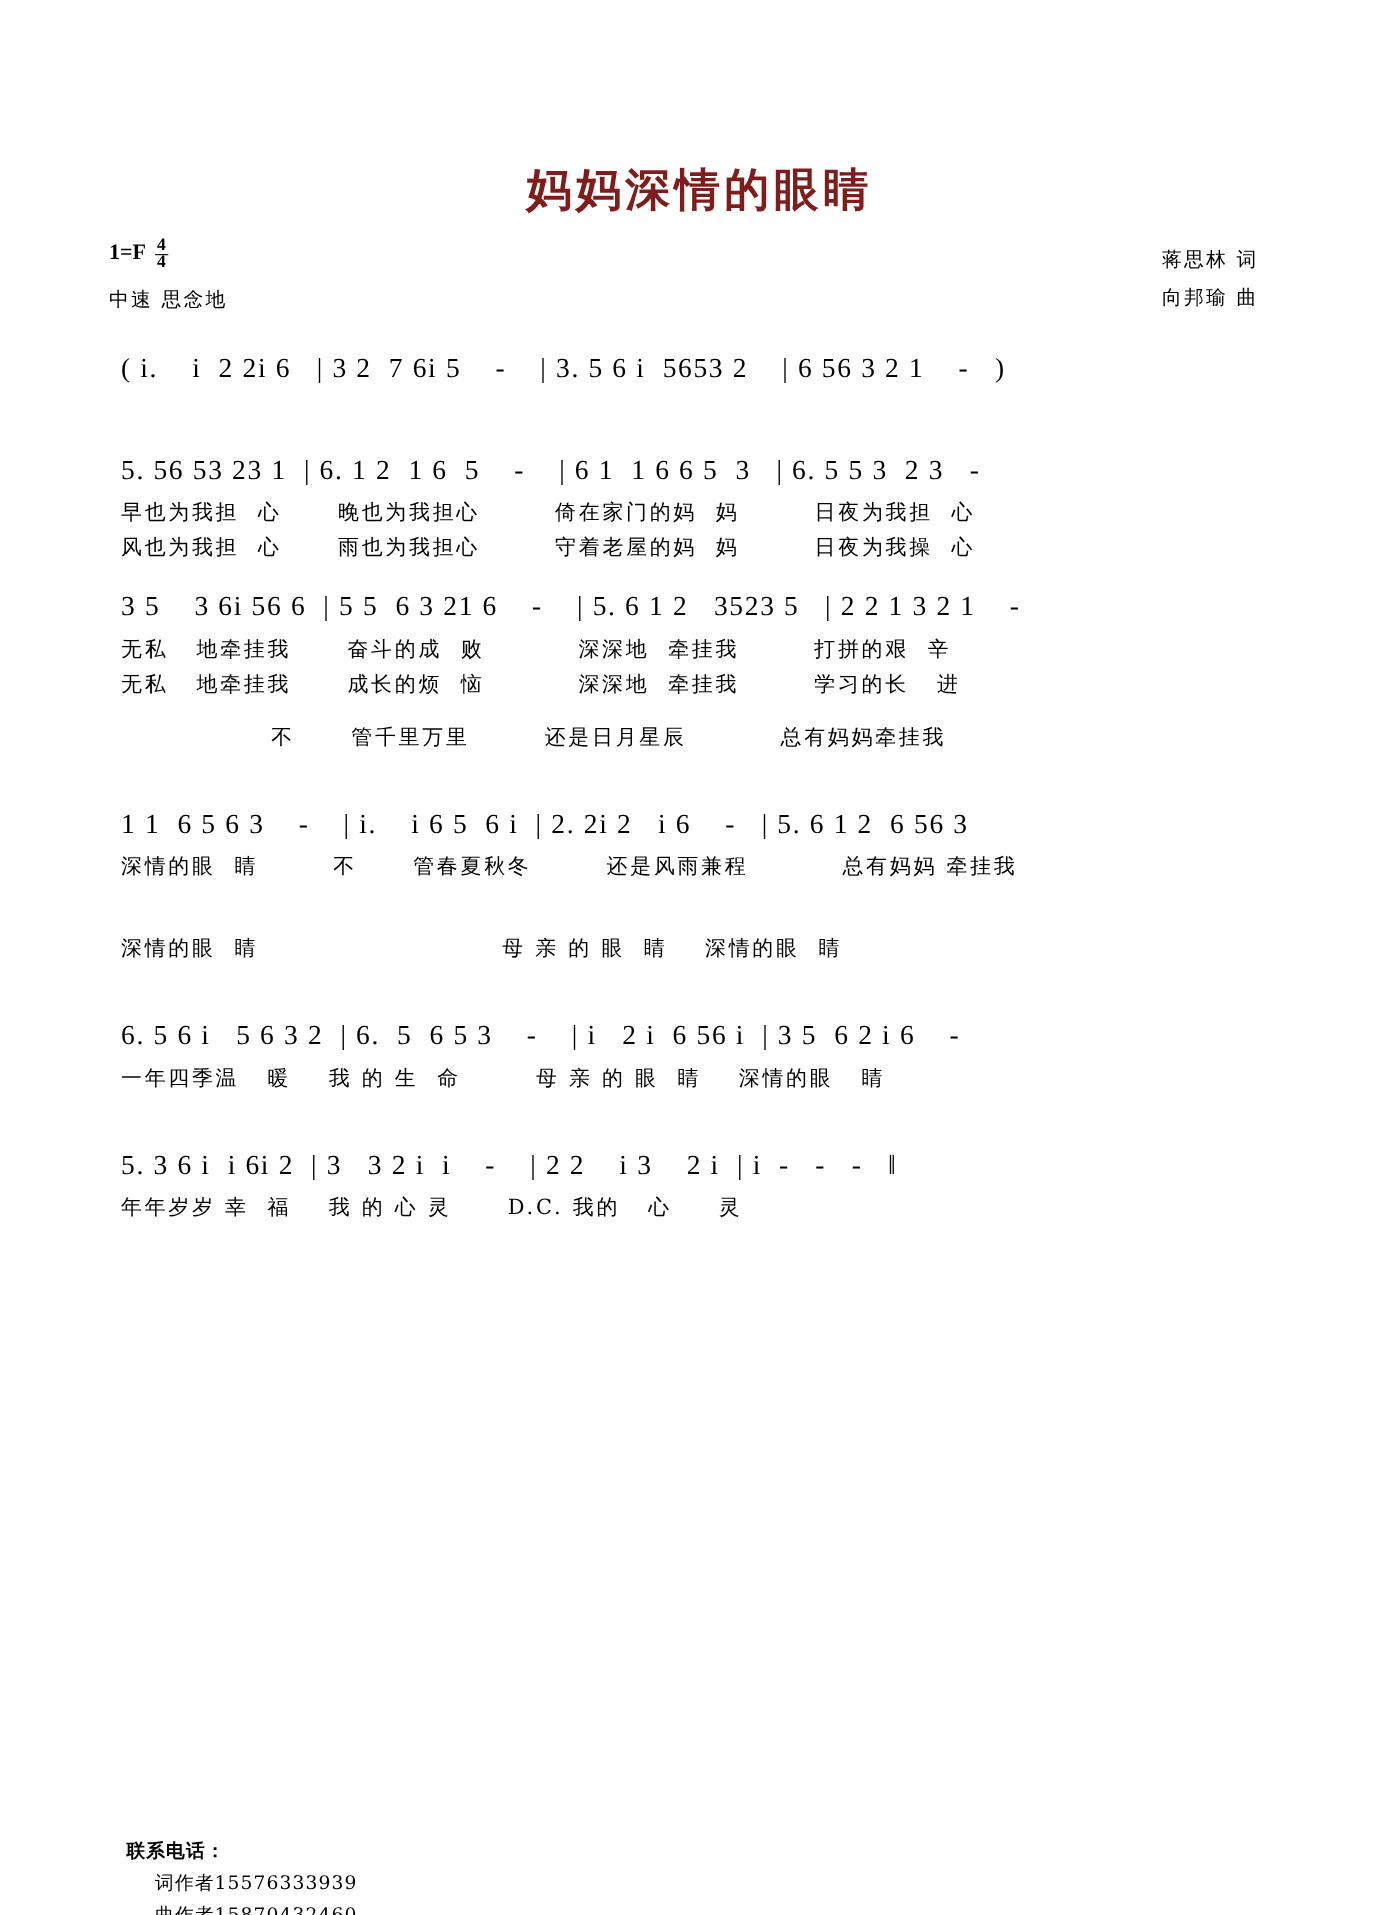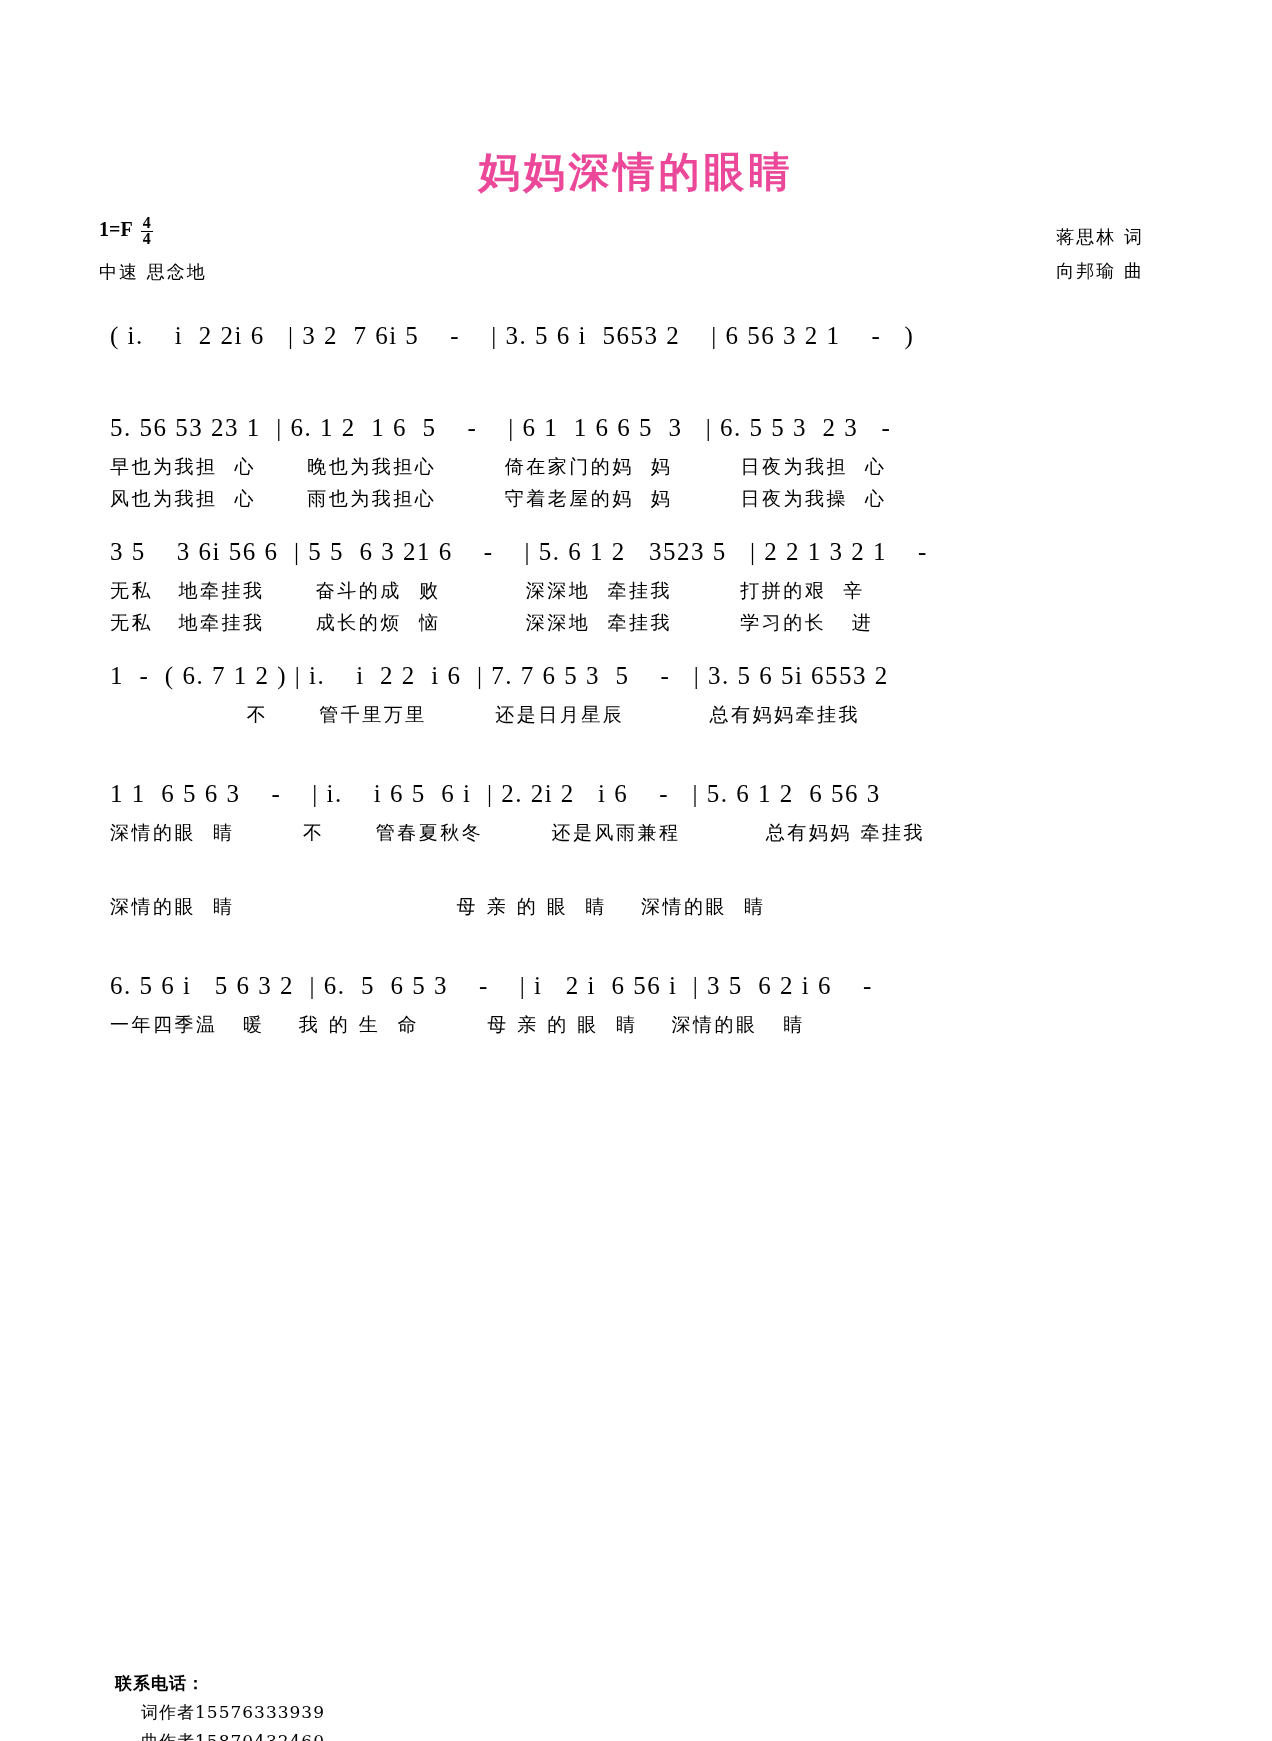--- a/index.html
+++ b/index.html
@@ -22,21 +22,21 @@
     box-sizing: border-box;
     padding: 0;
   }
   .title {
     text-align: center;
     font-family: "DejaVu Serif", serif;
     font-weight: bold;
     font-size: 41px;
     letter-spacing: 4px;
     margin-top: 145px;
-    color: #ec4899;
+    color: #7f1d1d;
   }
   .meta-row {
     position: relative;
     height: 80px;
     margin-top: 18px;
   }
   .key-block {
     position: absolute;
     left: 99px;
     top: 0;
@@ -159,21 +159,20 @@
       <div class="lyrics">风也为我担  心      雨也为我担心        守着老屋的妈  妈        日夜为我操  心</div>
     </div>
 
     <div class="system">
       <div class="notes">3 5    3 6i 56 6  | 5 5  6 3 21 6    -    | 5. 6 1 2   3523 5   | 2 2 1 3 2 1    -</div>
       <div class="lyrics">无私   地牵挂我      奋斗的成  败          深深地  牵挂我        打拼的艰  辛</div>
       <div class="lyrics">无私   地牵挂我      成长的烦  恼          深深地  牵挂我        学习的长   进</div>
     </div>
 
     <div class="system">
-      <div class="notes">1  -  ( 6. 7 1 2 ) | i.    i  2 2  i 6  | 7. 7 6 5 3  5    -   | 3. 5 6 5i 6553 2</div>
       <div class="lyrics">                不      管千里万里        还是日月星辰          总有妈妈牵挂我</div>
     </div>
 
     <div class="sys-gap"></div>
 
     <div class="system">
       <div class="notes">1 1  6 5 6 3    -    | i.    i 6 5  6 i  | 2. 2i 2   i 6    -   | 5. 6 1 2  6 56 3</div>
       <div class="lyrics">深情的眼  睛        不      管春夏秋冬        还是风雨兼程          总有妈妈 牵挂我</div>
     </div>
 
@@ -185,20 +184,24 @@
 
     <div class="sys-gap"></div>
 
     <div class="system">
       <div class="notes">6. 5 6 i   5 6 3 2  | 6.  5  6 5 3    -    | i   2 i  6 56 i  | 3 5  6 2 i 6    -</div>
       <div class="lyrics">一年四季温   暖    我 的 生  命        母 亲 的 眼  睛    深情的眼   睛</div>
     </div>
 
     <div class="sys-gap"></div>
 
+    <div class="system">
+      <div class="notes">5. 3 6 i  i 6i 2  | 3   3 2 i  i    -    | 2 2    i 3    2 i  | i  -   -   -   ‖</div>
+      <div class="lyrics">年年岁岁 幸  福    我 的 心 灵      D.C. 我的   心     灵</div>
+    </div>
 
   </div>
 
   <div class="contact">
     <div class="c-head">联系电话：</div>
     <div class="c-line">词作者15576333939</div>
     <div class="c-line">曲作者15870432460</div>
   </div>
 
 </div>

